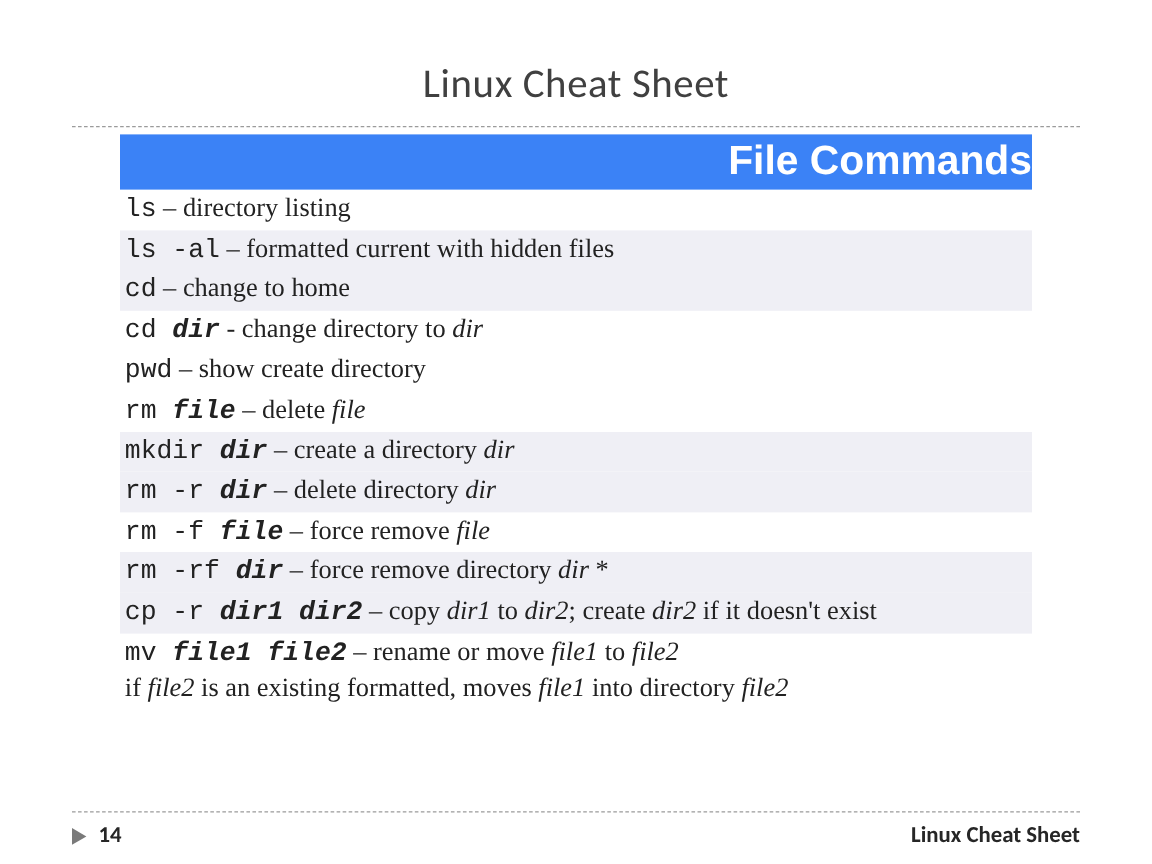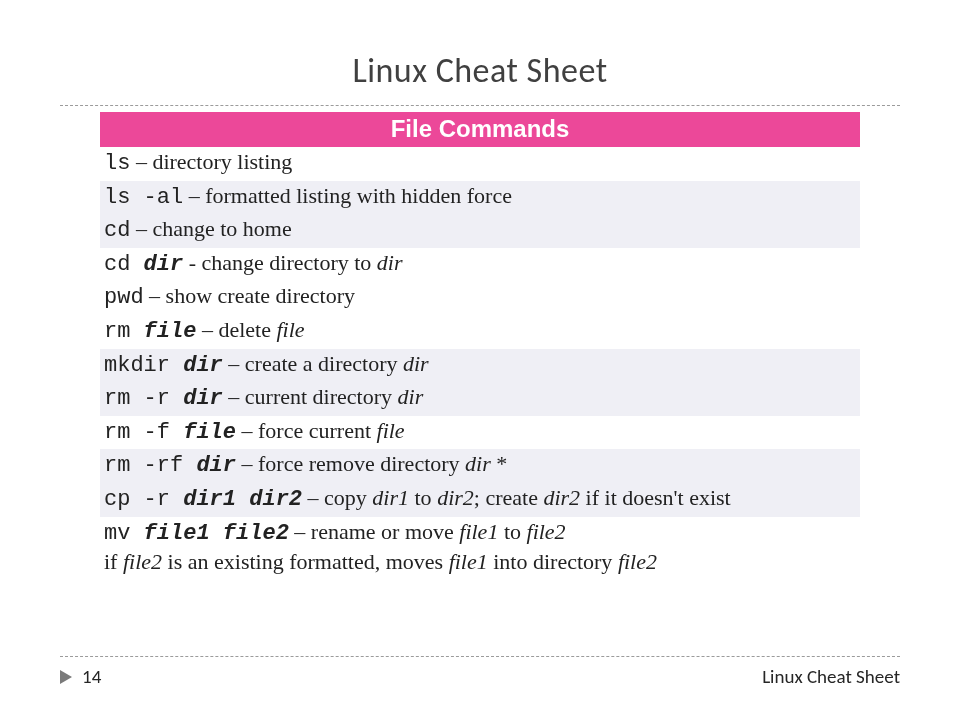--- a/index.html
+++ b/index.html
@@ -29,26 +29,26 @@
   .hr-dashed {
     border: none;
     border-top: 1.5px dashed #9b9b9b;
     margin: 0;
   }
   .content {
     margin: 0 auto;
     padding: 0 40px;
   }
   .section-head {
-    background: #ec4899;
+    background: #3b82f6;
     color: #ffffff;
-    text-align: center;
+    text-align: right;
     font-family: Verdana, Geneva, sans-serif;
     font-weight: bold;
-    font-size: 24px;
+    font-size: 34px;
     padding: 3px 0 4px 0;
     margin-top: 6px;
   }
   .row {
     font-family: Georgia, "Times New Roman", serif;
     font-size: 22px;
     line-height: 1.3;
     padding: 1px 4px 2px 4px;
   }
   .row.stripe {
@@ -63,21 +63,22 @@
     font-style: italic;
     font-weight: bold;
   }
   .desc-i {
     font-style: italic;
   }
   .footer {
     position: absolute;
     left: 60px;
     right: 60px;
-    bottom: 32px;
+    bottom: 12px;
+    font-weight: bold;
   }
   .footer-hr {
     border: none;
     border-top: 1.5px dashed #9b9b9b;
     margin: 0 0 8px 0;
   }
   .footer-line {
     display: flex;
     align-items: center;
     font-size: 19px;
@@ -103,21 +104,21 @@
   <hr class="hr-dashed">
 
   <div class="content">
     <div class="section-head">File Commands</div>
 
     <div class="row">
       <span class="cmd">ls</span><span> – </span><span>directory listing</span>
     </div>
 
     <div class="row stripe">
-      <span class="cmd">ls -al</span><span> – </span><span>formatted listing with hidden force</span>
+      <span class="cmd">ls -al</span><span> – </span><span>formatted current with hidden files</span>
     </div>
 
     <div class="row stripe">
       <span class="cmd">cd</span><span> – </span><span>change to home</span>
     </div>
 
     <div class="row">
       <span class="cmd">cd </span><span class="arg-i">dir</span><span> - </span><span>change directory to </span><span class="desc-i">dir</span>
     </div>
 
@@ -127,25 +128,25 @@
 
     <div class="row">
       <span class="cmd">rm </span><span class="arg-i">file</span><span> – </span><span>delete </span><span class="desc-i">file</span>
     </div>
 
     <div class="row stripe">
       <span class="cmd">mkdir </span><span class="arg-i">dir</span><span> – </span><span>create a directory </span><span class="desc-i">dir</span>
     </div>
 
     <div class="row stripe">
-      <span class="cmd">rm -r </span><span class="arg-i">dir</span><span> – </span><span>current directory </span><span class="desc-i">dir</span>
+      <span class="cmd">rm -r </span><span class="arg-i">dir</span><span> – </span><span>delete directory </span><span class="desc-i">dir</span>
     </div>
 
     <div class="row">
-      <span class="cmd">rm -f </span><span class="arg-i">file</span><span> – </span><span>force current </span><span class="desc-i">file</span>
+      <span class="cmd">rm -f </span><span class="arg-i">file</span><span> – </span><span>force remove </span><span class="desc-i">file</span>
     </div>
 
     <div class="row stripe">
       <span class="cmd">rm -rf </span><span class="arg-i">dir</span><span> – </span><span>force remove directory </span><span class="desc-i">dir</span><span> *</span>
     </div>
 
 
     <div class="row stripe">
       <span class="cmd">cp -r </span><span class="arg-i">dir1 dir2</span><span> – </span><span>copy </span><span class="desc-i">dir1</span><span> to </span><span class="desc-i">dir2</span><span>; create </span><span class="desc-i">dir2</span><span> if it doesn't exist</span>
     </div>

